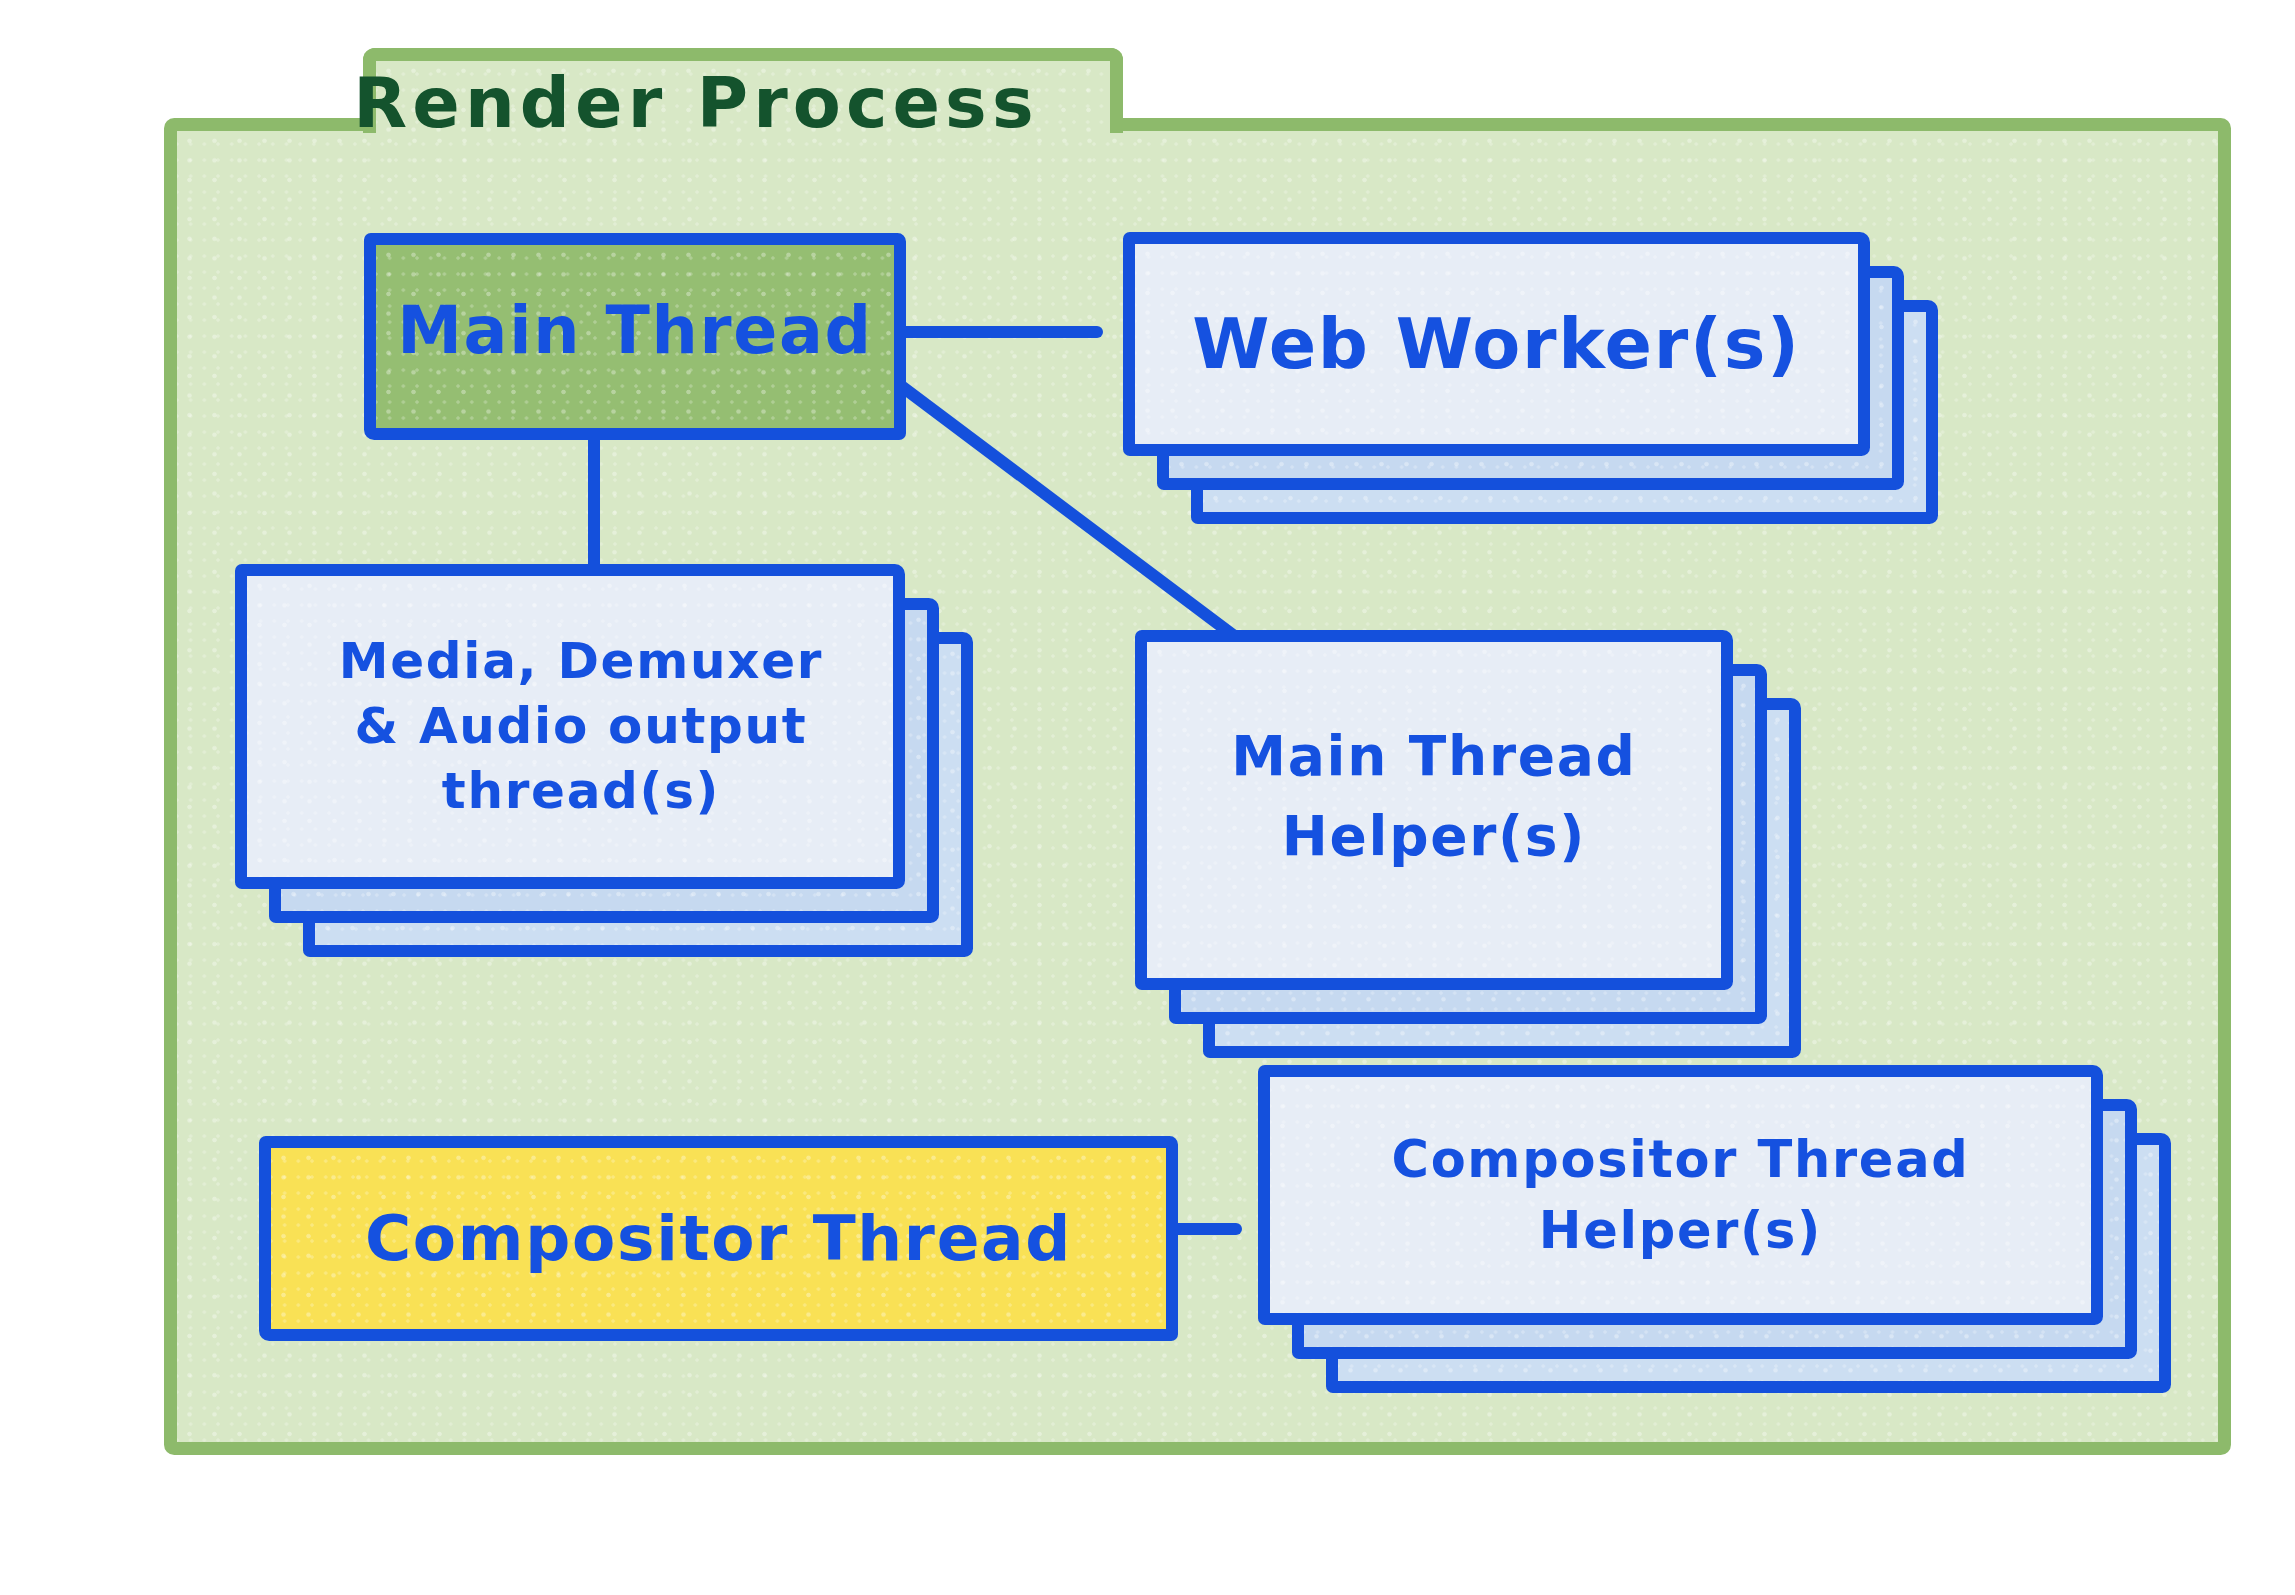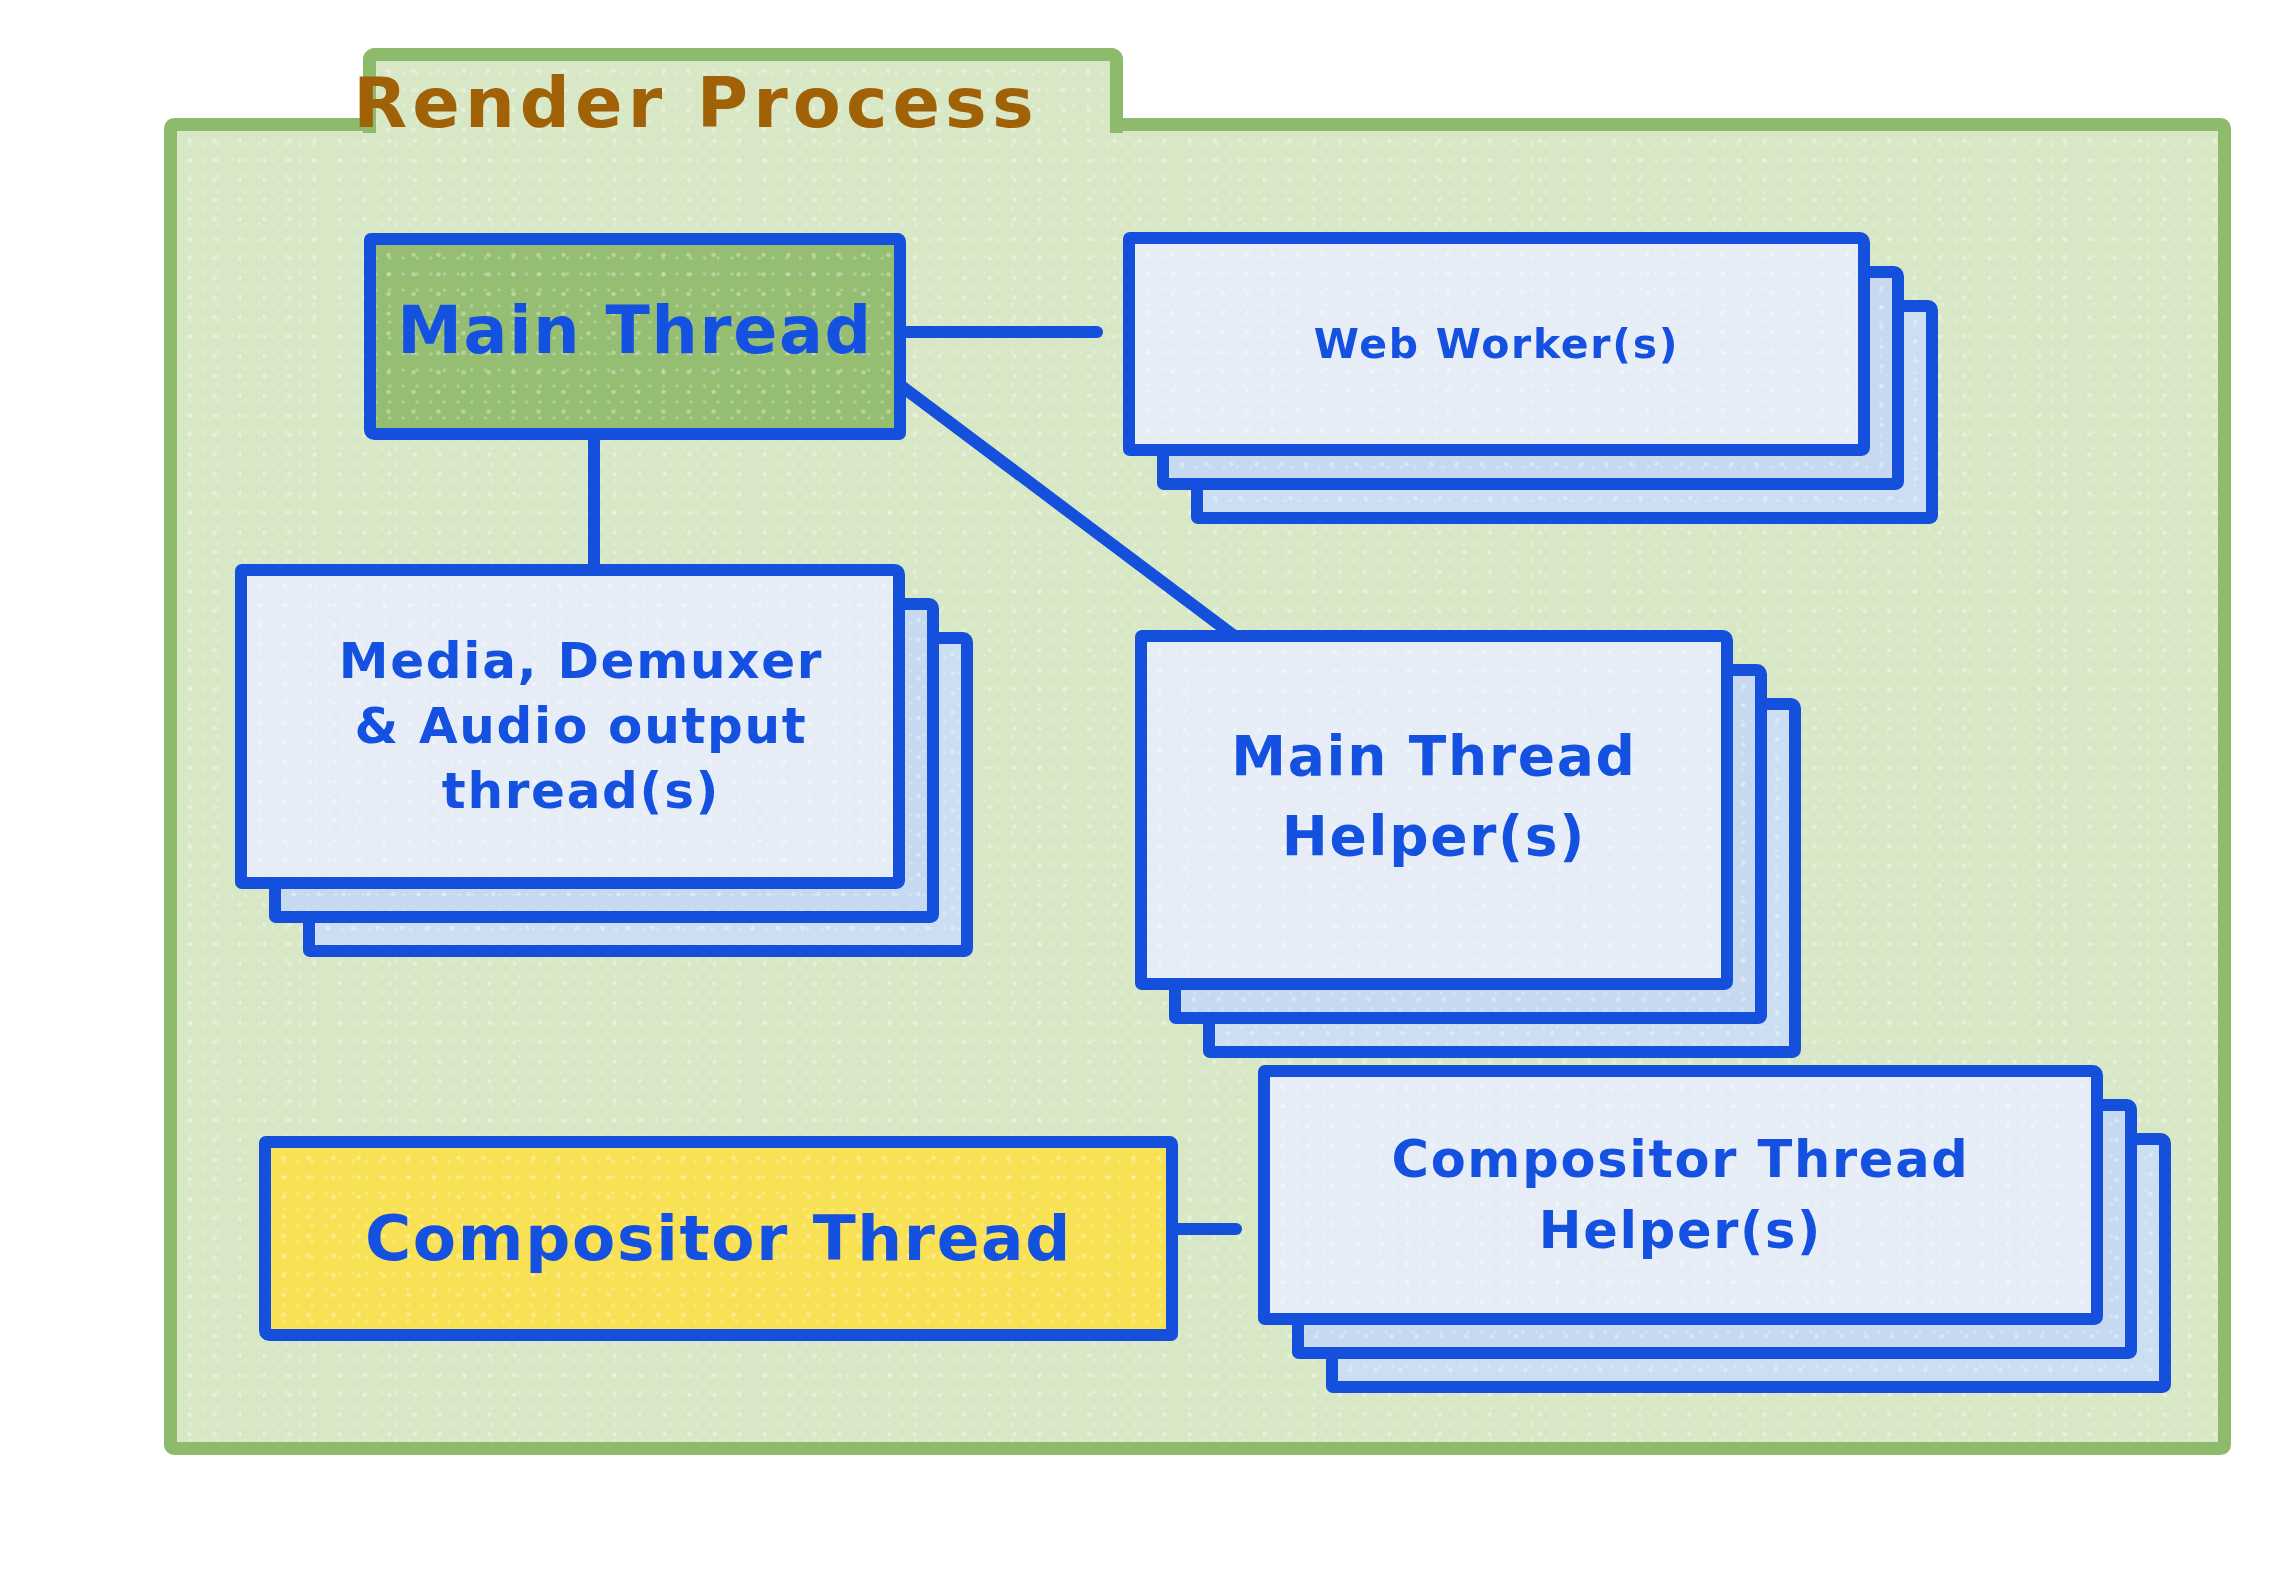--- a/index.html
+++ b/index.html
@@ -26,21 +26,21 @@
   }
   .folder-tab {
     position:absolute; left:336px; top:48px; width:760px; height:85px;
     box-sizing:border-box; background-color:#d8e8c6;
     border:13px solid #8dba6b; border-bottom:none; border-radius:12px 12px 0 0;
     z-index:1;
   }
   .diagram-title {
     position:absolute; left:336px; top:56px; width:720px; height:94px;
     display:flex; align-items:center; justify-content:center;
-    color:#a16207; font-size:70px; font-weight:bold; letter-spacing:5.1px;
+    color:#14532d; font-size:70px; font-weight:bold; letter-spacing:5.1px;
     z-index:2; white-space:nowrap;
   }
 
   
   .edge { position:absolute; background:#1450dc; z-index:2; border-radius:6px; }
   .edge-main-webworkers { left:871px; top:326px; width:232px; height:12px; }
   .edge-main-helpers    { left:868px; top:355px; width:468px; height:12px;
                           transform:rotate(36.9deg); transform-origin:0 50%; }
   .edge-main-media      { left:588px;  top:431px; width:12px;  height:147px; }
   .edge-comp-helpers    { left:1143px; top:1223px; width:99px; height:12px; }
@@ -71,21 +71,21 @@
   .card.back1 { left:34px; top:34px; background-color:#c6d9f0; }
   .card.front {
     left:0; top:0; background-color:#e7edf6;
     display:flex; align-items:center; justify-content:center; text-align:center;
     color:#1551e0; font-weight:bold; letter-spacing:1.7px;
   }
   .label { white-space:pre-line; }
 
   .stack-webworkers { left:1096px; top:232px; }
   .stack-webworkers .card { width:747px; height:224px; }
-  .stack-webworkers .front { font-size:41px;text-align:center; }
+  .stack-webworkers .front { font-size:70px;text-align:center; }
 
   .stack-media { left:208px; top:564px; }
   .stack-media .card { width:670px; height:325px;padding-left:22px; }
   .stack-media .front { font-size:50px; line-height:1.3; }
 
   .stack-mt-helpers { left:1108px; top:630px; }
   .stack-mt-helpers .card { width:598px; height:360px; }
   .stack-mt-helpers .front { font-size:55px; line-height:1.45; padding-bottom:26px; }
 
   .stack-comp-helpers { left:1231px; top:1065px; }

